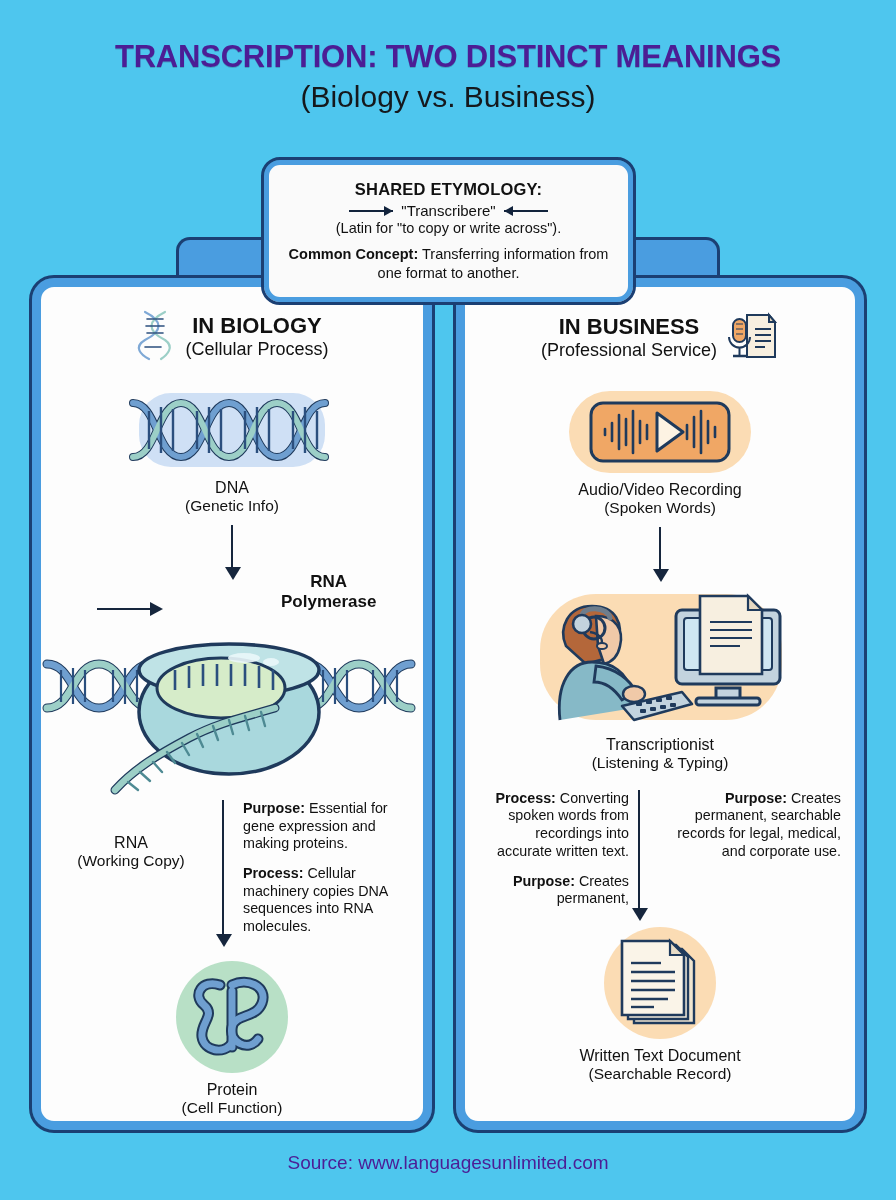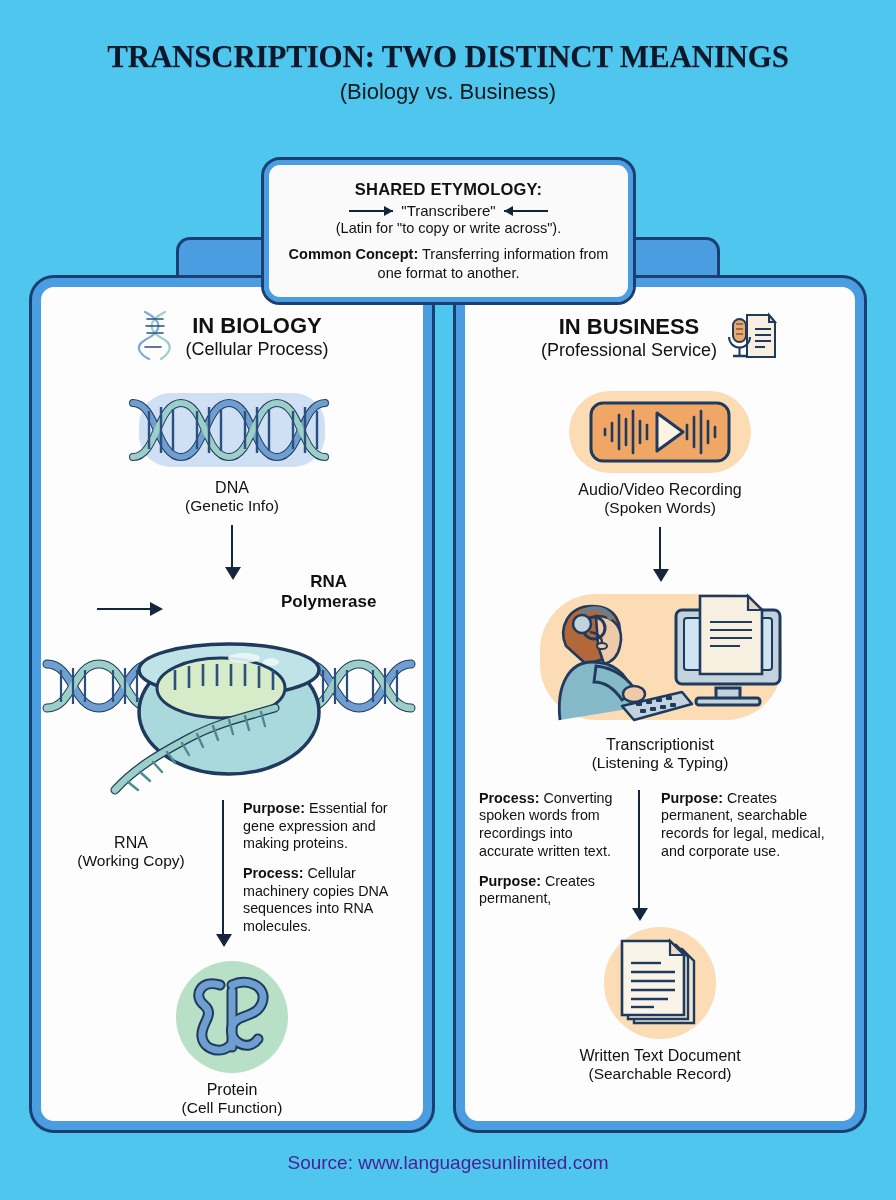--- a/index.html
+++ b/index.html
@@ -10,26 +10,25 @@
     color:#111;
     overflow:hidden;
     position:relative;
   }
   .stage{position:relative;width:896px;height:1200px;}
 
   
   .header{position:absolute;top:40px;left:0;width:896px;text-align:center;}
   .title{
     font-size:31px;font-weight:bold;letter-spacing:-0.2px;
-    color:#0f172a;line-height:1.1;
+    color:#4c1d95;line-height:1.1;
     text-shadow:0 1px 0 rgba(0,0,0,.18);
-    font-family:Liberation Serif, serif;
   }
   .subtitle{
-    font-size:22px;color:#15181c;margin-top:6px;line-height:1.1;
+    font-size:30px;color:#15181c;margin-top:6px;line-height:1.1;
   }
 
   
   .etym-connector{
     position:absolute;left:176px;top:237px;width:544px;height:48px;
     border:3px solid #1b3f73;border-bottom:none;
     border-radius:14px 14px 0 0;
     background:#4a9de0;
     box-sizing:border-box;
   }
@@ -409,21 +408,21 @@
               <rect x="120" y="119" width="6" height="4" rx="1"></rect>
             <rect x="130" y="117" width="6" height="4" rx="1"></rect>
               <rect x="140" y="115" width="6" height="4" rx="1"></rect>
           </g>
         </svg>
       </div>
       <div class="node-label">Transcriptionist</div>
       <div class="node-sub">(Listening &amp; Typing)</div>
     </div>
 
-    <div style="display:flex;align-items:flex-start;margin-top:18px;padding:0 14px 0 14px;">
+    <div style="display:flex;align-items:flex-start;margin-top:18px;padding:0 14px 0 14px;text-align:right;">
       <div class="detail" style="width:150px;">
         <p><b>Process:</b><span> Converting spoken words from recordings into accurate written text.</span></p>
         <p><b>Purpose:</b><span> Creates permanent,</span></p>
       </div>
       <div style="width:20px;display:flex;flex-direction:column;align-items:center;">
         <div class="down-arrow">
           <div class="shaft" style="height:118px;"></div>
           <div class="head"></div>
         </div>
       </div>

